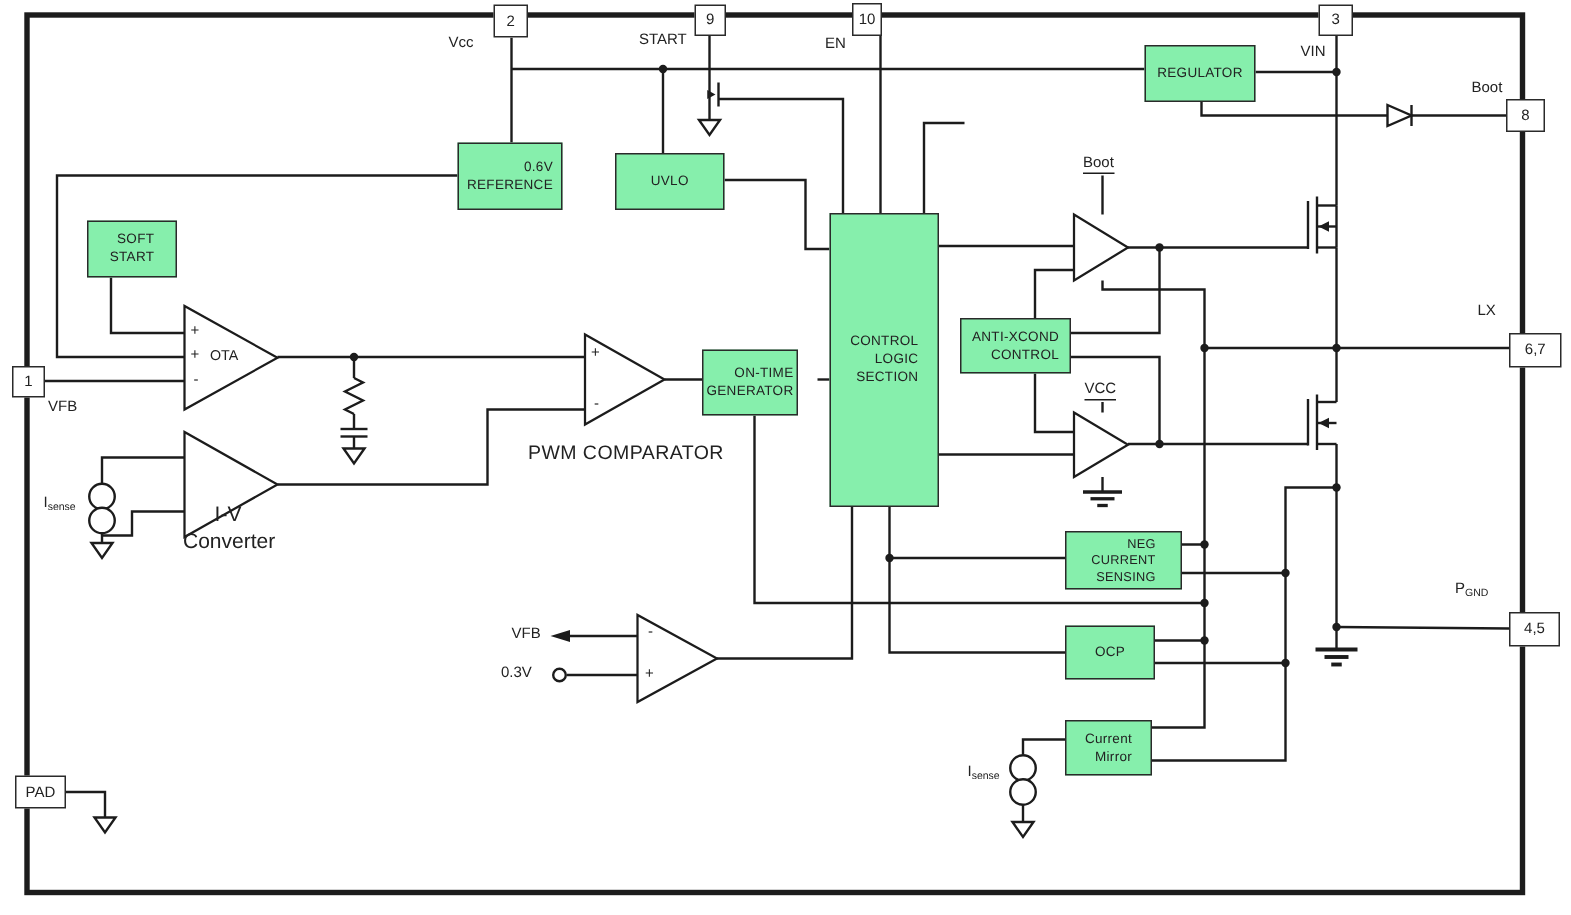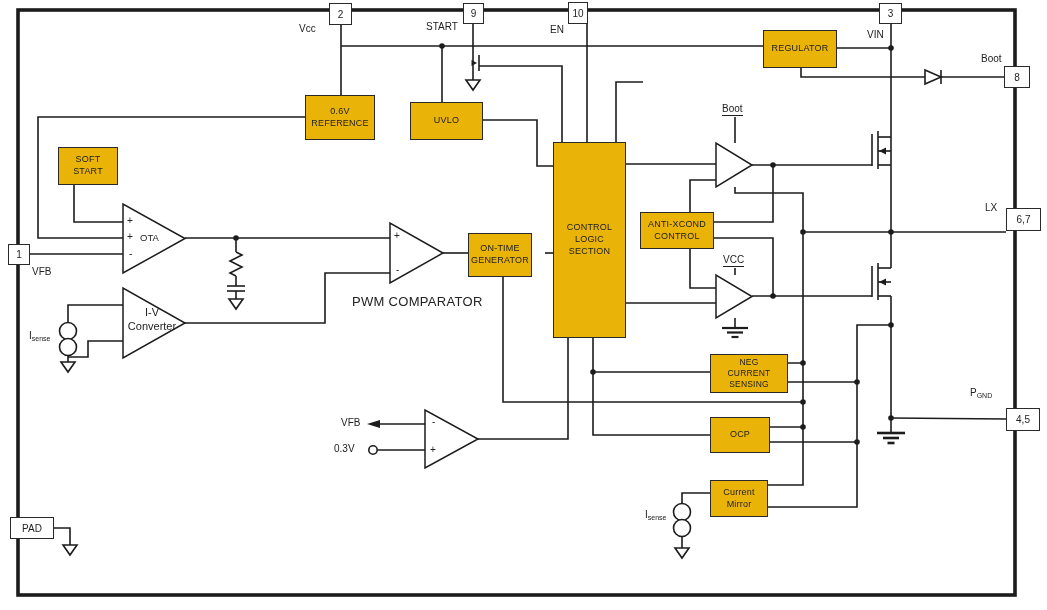--- a/index.html
+++ b/index.html
@@ -1,28 +1,28 @@
 <!DOCTYPE html>
 <html><head>
 <meta charset="utf-8">
 <style>
   html,body{margin:0;padding:0;background:#fff;}
   .stage{position:relative;width:1047px;height:610px;background:#fff;overflow:hidden;
          font-family:"Liberation Sans",sans-serif;}
   svg.wires{position:absolute;left:0;top:0;}
-  .blk{position:absolute;box-sizing:border-box;border:1.5px solid #2a2a2a;background:#eab308;
-       display:flex;align-items:center;justify-content:center;text-align:center;
+  .blk{position:absolute;box-sizing:border-box;border:1.5px solid #2a2a2a;background:#86efac;
+       display:flex;align-items:center;justify-content:center;text-align:right;
        font-size:9px;line-height:1.3;color:#222;white-space:pre-line;letter-spacing:.2px;}
   .pin{position:absolute;box-sizing:border-box;border:1.6px solid #2a2a2a;background:#fff;
        display:flex;align-items:center;justify-content:center;font-size:10px;color:#222;}
   .lbl{position:absolute;font-size:10px;color:#222;white-space:nowrap;}
   .sgn{position:absolute;font-size:10px;color:#222;white-space:nowrap;}
   .sub{font-size:7px;vertical-align:-2px;}
   .underl{border-bottom:1.2px solid #1c1c1c;padding-bottom:1px;}
-  .amp-lbl{position:absolute;text-align:center;font-size:11px;line-height:1.25;color:#222;white-space:pre-line;}
+  .amp-lbl{position:absolute;text-align:center;font-size:14px;line-height:1.25;color:#222;white-space:pre-line;margin-top:28px;}
 </style>
 </head>
 <body>
 
 <div class="stage">
 
   <svg class="wires" width="1047" height="610" viewBox="0 0 1047 610">
     <g stroke="#1c1c1c" stroke-width="1.6" fill="none">
 
       <rect x="18" y="10" width="997" height="585" stroke-width="3.6"></rect>
@@ -192,30 +192,30 @@
     </div>
   <div class="pin" style="left:568px;top:2px;width:20px;height:22px">
       <span>10</span>
     </div>
   <div class="pin" style="left:879px;top:3px;width:23px;height:21px">
       <span>3</span>
     </div>
   <div class="pin" style="left:1004px;top:66px;width:26px;height:22px">
       <span>8</span>
     </div>
-  <div class="pin" style="left:1006px;top:208px;width:35px;height:23px">
+  <div class="pin" style="left:1006px;top:222px;width:35px;height:23px">
       <span>6,7</span>
     </div>
   <div class="pin" style="left:1006px;top:408px;width:34px;height:23px">
       <span>4,5</span>
     </div>
   <div class="pin" style="left:8px;top:244px;width:22px;height:21px">
       <span>1</span>
     </div>
-  <div class="pin" style="left:10px;top:517px;width:44px;height:22px">
+  <div class="pin" style="left:10px;top:517px;width:34px;height:22px">
       <span>PAD</span>
     </div>
 
   <div class="lbl" style="left:299px;top:23px">Vcc</div>
   <div class="lbl" style="left:426px;top:21px">START</div>
   <div class="lbl" style="left:550px;top:24px">EN</div>
   <div class="lbl" style="left:867px;top:29px">VIN</div>
   <div class="lbl" style="left:981px;top:53px">Boot</div>
   <div class="lbl" style="left:985px;top:202px">LX</div>
   <div class="lbl" style="left:970px;top:387px"><span>P</span><span class="sub">GND</span></div>

